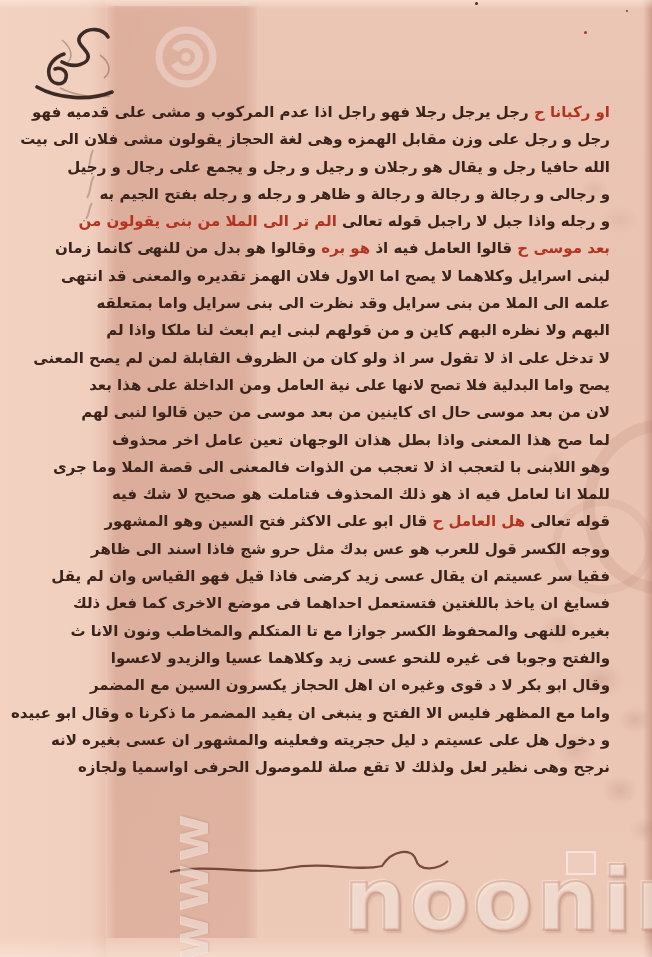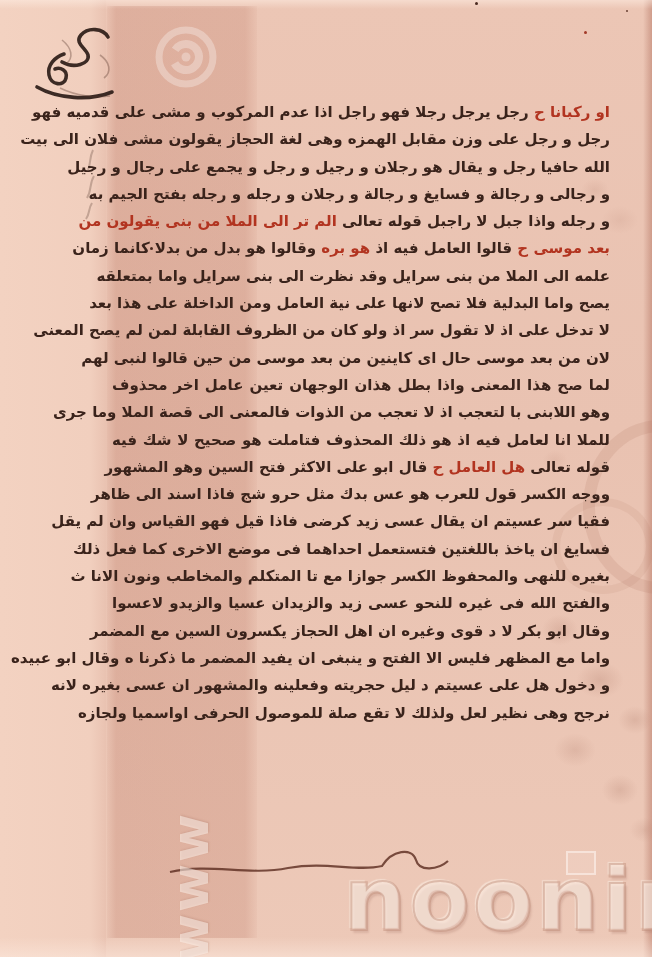--- a/index.html
+++ b/index.html
@@ -104,36 +104,38 @@
       <path d="M93,150 C89,158 91,164 88,170"></path>
       <path d="M94,176 C89,184 92,190 87,198"></path>
       <path d="M92,203 C88,209 90,214 86,219"></path>
     </g>
   </svg>
 
   <div class="text-block">
       <div class="ms-line" dir="rtl"><span class="red-ink">او ركبانا ح</span> <span class="blk-ink">رجل يرجل رجلا فهو راجل اذا عدم المركوب و مشى على قدميه فهو</span></div>
       <div class="ms-line" dir="rtl"><span class="blk-ink">رجل و رجل على وزن مقابل الهمزه وهى لغة الحجاز يقولون مشى فلان الى بيت</span></div>
       <div class="ms-line" dir="rtl"><span class="blk-ink">الله حافيا رجل و يقال هو رجلان و رجيل و رجل و يجمع على رجال و رجيل</span></div>
-      <div class="ms-line" dir="rtl"><span class="blk-ink">و رجالى و رجالة و فسايغ و رجالة و رجلان و رجله و رجله بفتح الجيم به</span></div>
+      <div class="ms-line" dir="rtl"><span class="blk-ink">و رجالى و رجالة و رجالة و رجالة و ظاهر و رجله و رجله بفتح الجيم به</span></div>
       <div class="ms-line" dir="rtl"><span class="blk-ink">و رجله واذا جبل لا راجبل قوله تعالى</span> <span class="red-ink">الم تر الى الملا من بنى يقولون من</span></div>
-      <div class="ms-line" dir="rtl"><span class="red-ink">بعد موسى ح</span> <span class="blk-ink">قالوا العامل فيه اذ</span> <span class="red-ink">هو بره</span> <span class="blk-ink">وقالوا هو بدل من بدلا كانما زمان</span></div>
+      <div class="ms-line" dir="rtl"><span class="red-ink">بعد موسى ح</span> <span class="blk-ink">قالوا العامل فيه اذ</span> <span class="red-ink">هو بره</span> <span class="blk-ink">وقالوا هو بدل من للنهى كانما زمان</span></div>
+      <div class="ms-line" dir="rtl"><span class="blk-ink">لبنى اسرايل وكلاهما لا يصح اما الاول فلان الهمز تقديره والمعنى قد انتهى</span></div>
       <div class="ms-line" dir="rtl"><span class="blk-ink">علمه الى الملا من بنى سرايل وقد نظرت الى بنى سرايل واما بمتعلقه</span></div>
+      <div class="ms-line" dir="rtl"><span class="blk-ink">البهم ولا نظره البهم كاين و من قولهم لبنى ايم ابعث لنا ملكا واذا لم</span></div>
+      <div class="ms-line" dir="rtl"><span class="blk-ink">لا تدخل على اذ لا تقول سر اذ ولو كان من الظروف القابلة لمن لم يصح المعنى</span></div>
       <div class="ms-line" dir="rtl"><span class="blk-ink">يصح واما البدلية فلا تصح لانها على نية العامل ومن الداخلة على هذا بعد</span></div>
-      <div class="ms-line" dir="rtl"><span class="blk-ink">لا تدخل على اذ لا تقول سر اذ ولو كان من الظروف القابلة لمن لم يصح المعنى</span></div>
       <div class="ms-line" dir="rtl"><span class="blk-ink">لان من بعد موسى حال اى كاينين من بعد موسى من حين قالوا لنبى لهم</span></div>
       <div class="ms-line" dir="rtl"><span class="blk-ink">لما صح هذا المعنى واذا بطل هذان الوجهان تعين عامل اخر محذوف</span></div>
       <div class="ms-line" dir="rtl"><span class="blk-ink">وهو اللابنى با لتعجب اذ لا تعجب من الذوات فالمعنى الى قصة الملا وما جرى</span></div>
       <div class="ms-line" dir="rtl"><span class="blk-ink">للملا انا لعامل فيه اذ هو ذلك المحذوف فتاملت هو صحيح لا شك فيه</span></div>
       <div class="ms-line" dir="rtl"><span class="blk-ink">قوله تعالى</span> <span class="red-ink">هل العامل ح</span> <span class="blk-ink">قال ابو على الاكثر فتح السين وهو المشهور</span></div>
       <div class="ms-line" dir="rtl"><span class="blk-ink">ووجه الكسر قول للعرب هو عس بدك مثل حرو شج فاذا اسند الى ظاهر</span></div>
       <div class="ms-line" dir="rtl"><span class="blk-ink">فقيا سر عسيتم ان يقال عسى زيد كرضى فاذا قيل فهو القياس وان لم يقل</span></div>
       <div class="ms-line" dir="rtl"><span class="blk-ink">فسايغ ان ياخذ باللغتين فتستعمل احداهما فى موضع الاخرى كما فعل ذلك</span></div>
       <div class="ms-line" dir="rtl"><span class="blk-ink">بغيره للنهى والمحفوظ الكسر جوازا مع تا المتكلم والمخاطب ونون الانا ث</span></div>
-      <div class="ms-line" dir="rtl"><span class="blk-ink">والفتح الله فى غيره للنحو عسى زيد والزيدان عسيا والزيدو لاعسوا</span></div>
+      <div class="ms-line" dir="rtl"><span class="blk-ink">والفتح وجوبا فى غيره للنحو عسى زيد وكلاهما عسيا والزيدو لاعسوا</span></div>
       <div class="ms-line" dir="rtl"><span class="blk-ink">وقال ابو بكر لا د قوى وغيره ان اهل الحجاز يكسرون السين مع المضمر</span></div>
       <div class="ms-line" dir="rtl"><span class="blk-ink">واما مع المظهر فليس الا الفتح و ينبغى ان يفيد المضمر ما ذكرنا ه وقال ابو عبيده</span></div>
       <div class="ms-line" dir="rtl"><span class="blk-ink">و دخول هل على عسيتم د ليل حجريته وفعلينه والمشهور ان عسى بغيره لانه</span></div>
       <div class="ms-line" dir="rtl"><span class="blk-ink">نرجح وهى نظير لعل ولذلك لا تقع صلة للموصول الحرفى اواسميا ولجازه</span></div>
     </div>
 
   <svg width="652" height="957" viewBox="0 0 652 957">
     <path d="M170,872 C210,863 248,876 288,868 C326,861 356,872 382,866 C392,850 412,847 416,860 C419,872 438,870 448,861" fill="none" stroke="#5a2a1e" stroke-width="2.2" opacity="0.8"></path>
   </svg>
 

